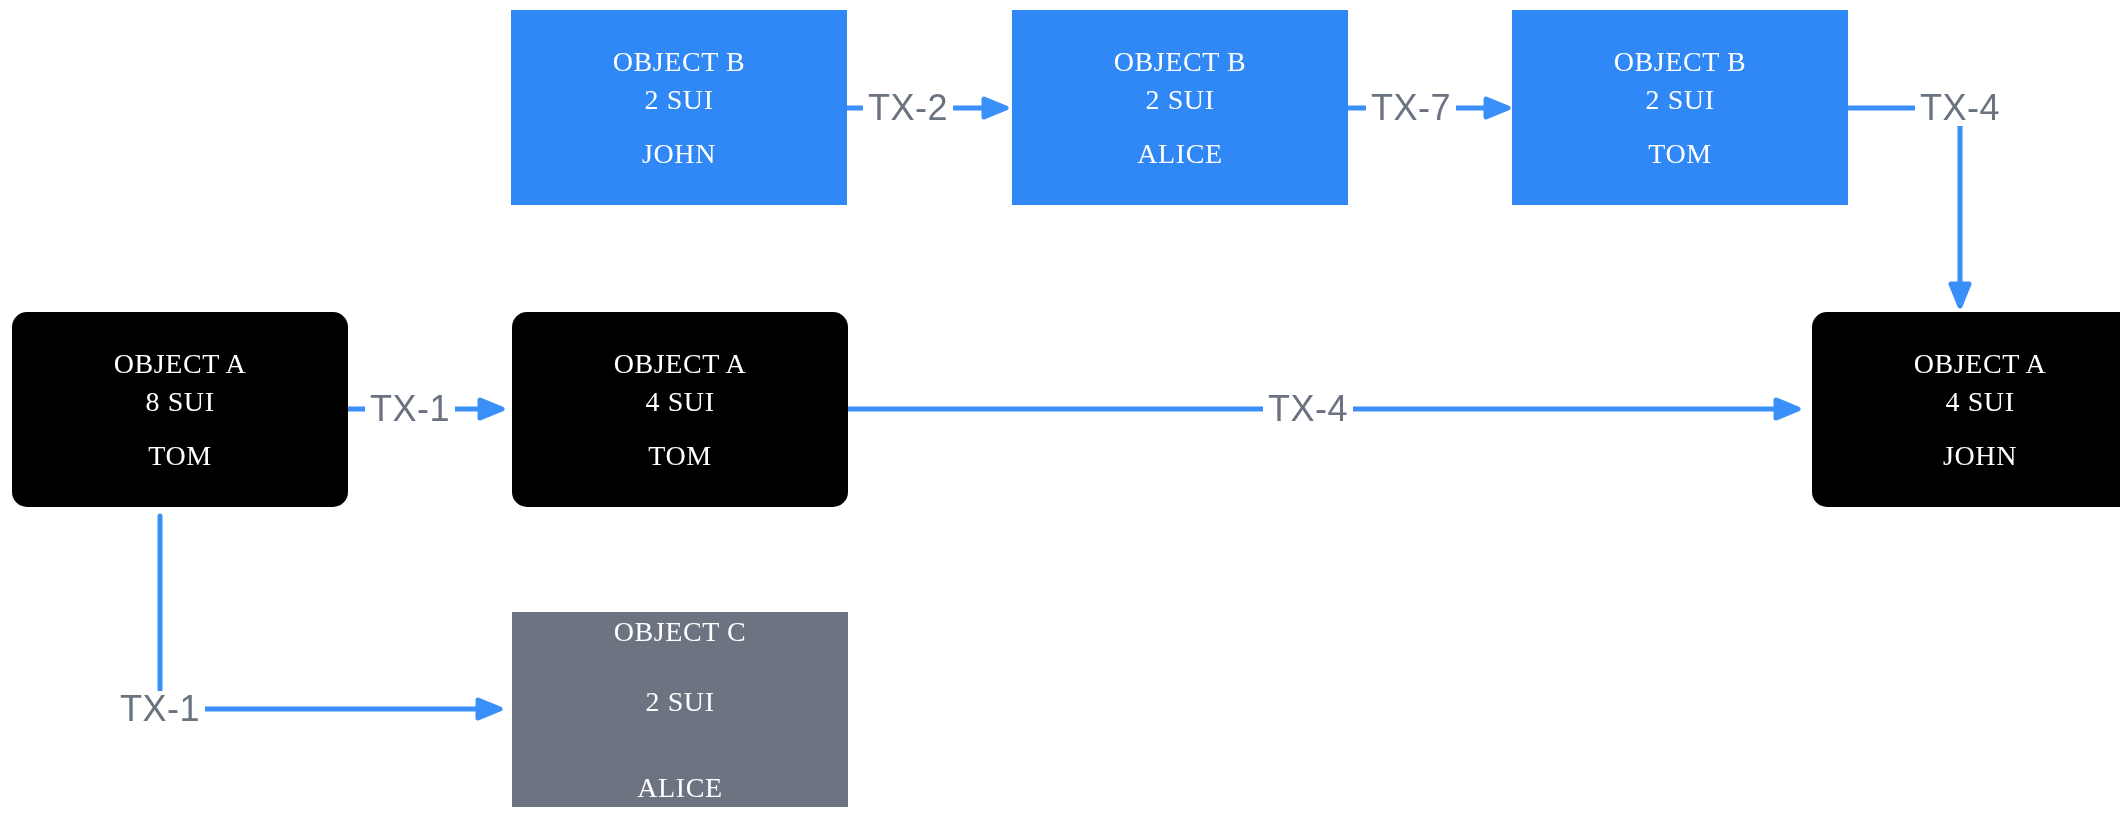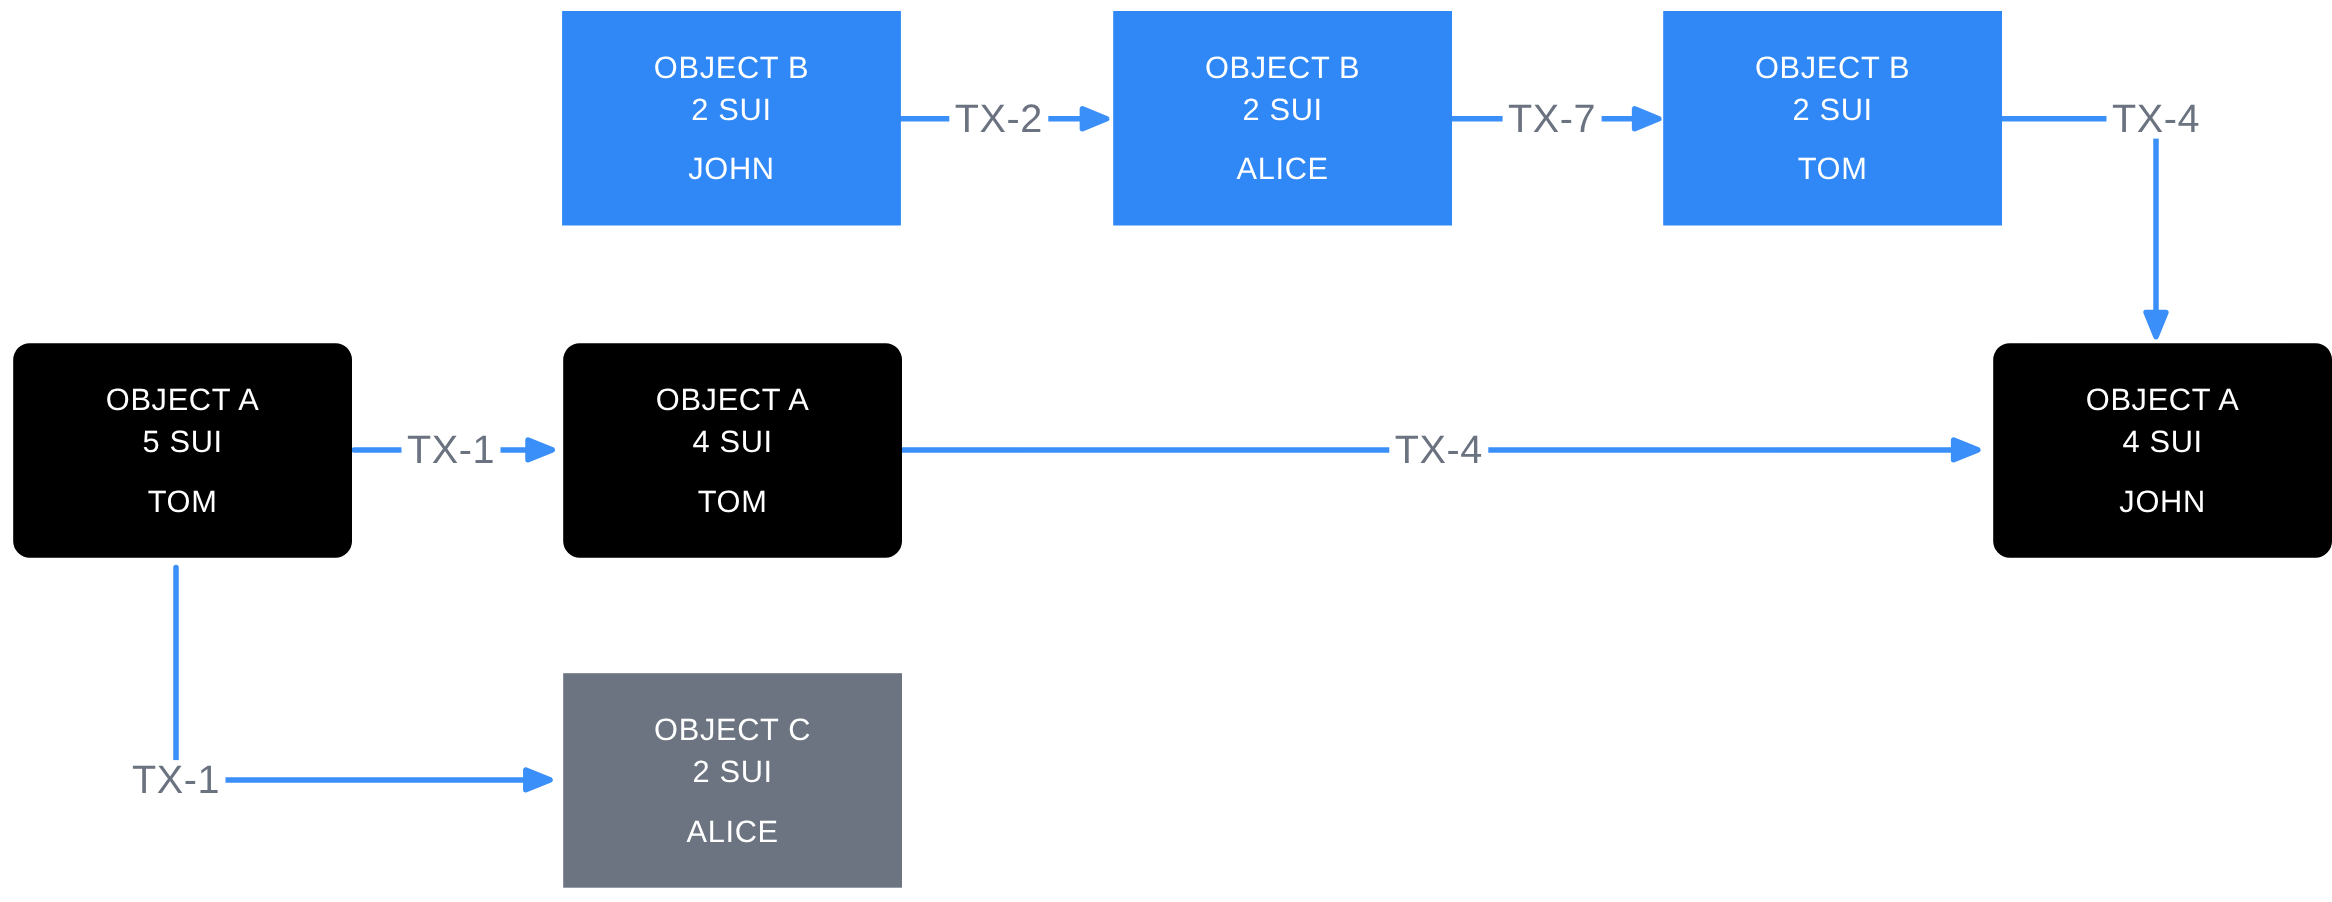--- a/index.html
+++ b/index.html
@@ -20,32 +20,33 @@
   .edges-svg {
     position: absolute;
     left: 0;
     top: 0;
     width: 2120px;
     height: 820px;
     z-index: 1;
   }
   .node {
     position: absolute;
-    width: 308px;
+    width: 336px;
     height: 195px;
     display: flex;
     flex-direction: column;
     align-items: center;
     justify-content: center;
     color: #ffffff;
     font-size: 28px;
     font-weight: 500;
     letter-spacing: 0.6px;
     text-align: center;
     z-index: 2;
+    font-family: Liberation Serif, serif;
   }
   .node .nline { line-height: 38px; white-space: nowrap; }
   .node .owner { margin-top: 16px; }
   .node.blue  { background: #2f88f6; }
   .node.black { background: #000000; border-radius: 15px; }
   .node.gray  { background: #6b7480; }
   .edge-label {
     position: absolute;
     transform: translate(-50%, -50%);
     background: #ffffff;
@@ -102,35 +103,35 @@
     <div class="nline owner">ALICE</div>
   </div>
   <div class="node blue" style="left:1512px; top:10px;">
     <div class="nline">OBJECT B</div>
     <div class="nline">2 SUI</div>
     <div class="nline owner">TOM</div>
   </div>
 
   <div class="node black" style="left:12px; top:312px;">
     <div class="nline">OBJECT A</div>
-    <div class="nline">5 SUI</div>
+    <div class="nline">8 SUI</div>
     <div class="nline owner">TOM</div>
   </div>
   <div class="node black" style="left:512px; top:312px;">
     <div class="nline">OBJECT A</div>
     <div class="nline">4 SUI</div>
     <div class="nline owner">TOM</div>
   </div>
   <div class="node black" style="left:1812px; top:312px;">
     <div class="nline">OBJECT A</div>
     <div class="nline">4 SUI</div>
     <div class="nline owner">JOHN</div>
   </div>
 
-  <div class="node gray" style="left:512px; top:612px;">
+  <div class="node gray" style="left:512px; top:612px;gap:32px;">
     <div class="nline">OBJECT C</div>
     <div class="nline">2 SUI</div>
     <div class="nline owner">ALICE</div>
   </div>
 
   <div class="edge-label" style="left:908px;  top:108px;">TX-2</div>
   <div class="edge-label" style="left:1411px; top:108px;">TX-7</div>
   <div class="edge-label" style="left:1960px; top:108px;">TX-4</div>
   <div class="edge-label" style="left:410px;  top:409px;">TX-1</div>
   <div class="edge-label" style="left:1308px; top:409px;">TX-4</div>

